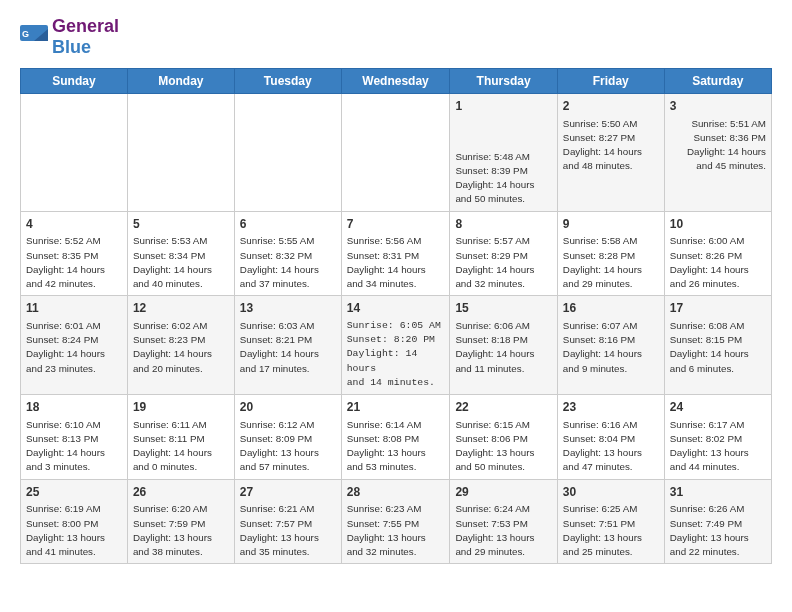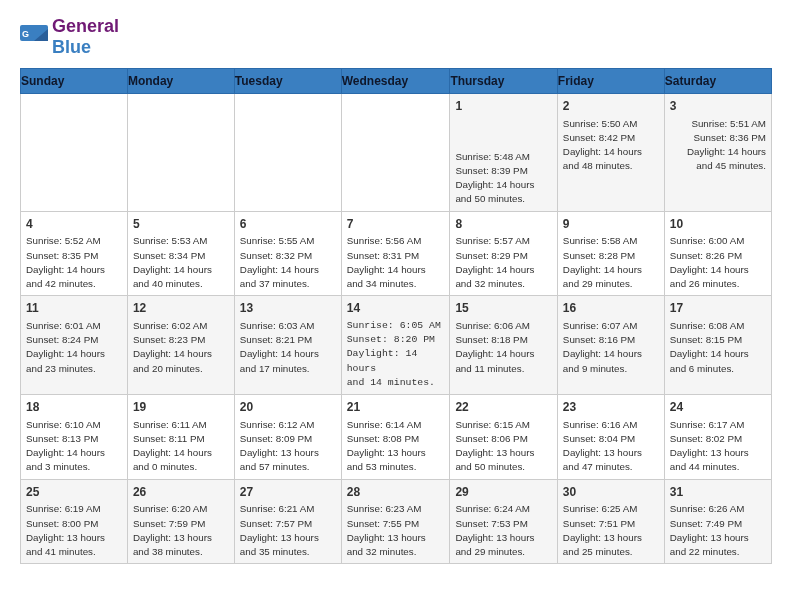--- a/index.html
+++ b/index.html
@@ -52,22 +52,22 @@
       font-size: 16px;
       color: #555;
     }
     .calendar {
       width: 100%;
       border-collapse: collapse;
       font-size: 10.5px;
     }
     .calendar thead tr th {
       background-color: #3a7fc1;
-      color: #0f172a;
-      text-align: left;
+      color: #ffffff;
+      text-align: center;
       padding: 5px 0;
       font-size: 12px;
       font-weight: bold;
       border: 1px solid #2a6aaa;
     }
     .calendar tbody tr td {
       border: 1px solid #ccc;
       vertical-align: top;
       padding: 4px 5px;
       width: 113px;
@@ -137,21 +137,21 @@
           <td>
             <span class="day-num">1</span>
             <div class="day-info" style="white-space: pre-line; margin-top: 35px;">Sunrise: 5:48 AM
 Sunset: 8:39 PM
 Daylight: 14 hours
 and 50 minutes.</div>
           </td>
           <td>
             <span class="day-num">2</span>
             <div class="day-info" style="white-space: pre-line;">Sunrise: 5:50 AM
-Sunset: 8:42 PM
+Sunset: 8:27 PM
 Daylight: 14 hours
 and 48 minutes.</div>
           </td>
           <td>
             <span class="day-num">3</span>
             <div class="day-info" style="white-space: pre-line; text-align: right;">Sunrise: 5:51 AM
 Sunset: 8:36 PM
 Daylight: 14 hours
 and 45 minutes.</div>
           </td>

